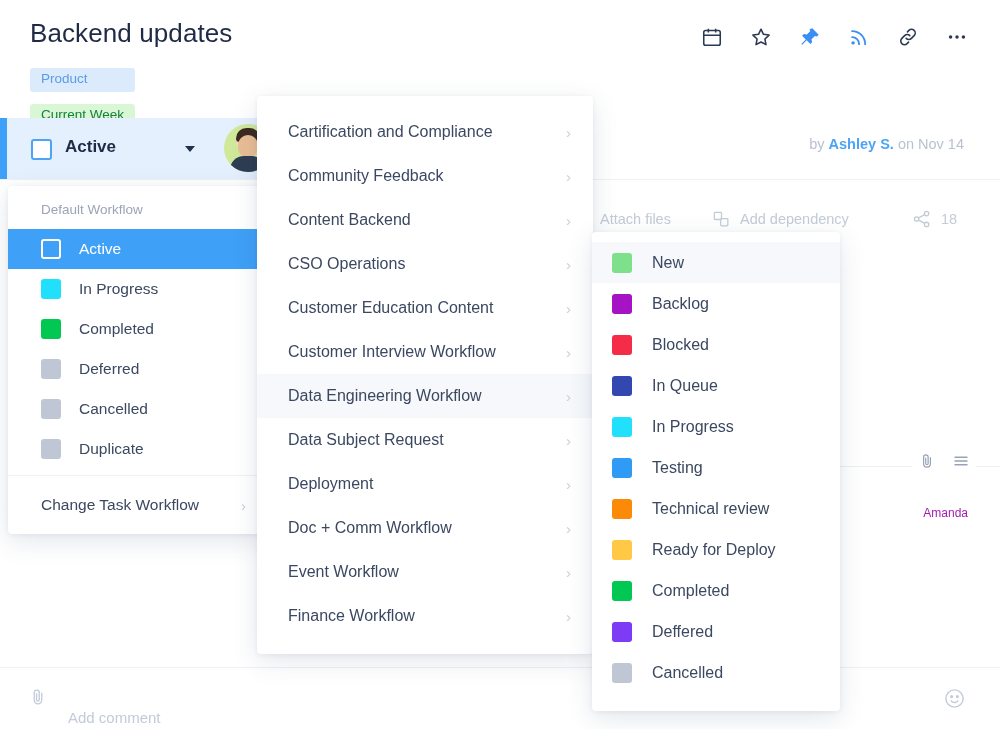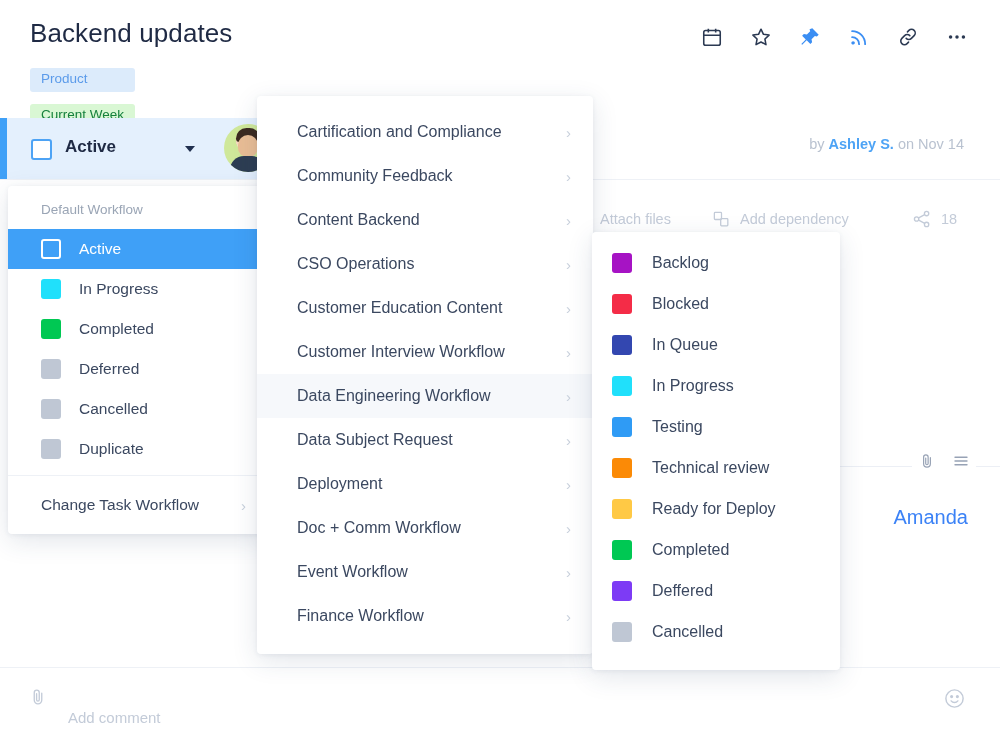--- a/index.html
+++ b/index.html
@@ -97,21 +97,21 @@
   .mid-divider {
     position: absolute; left: 600px; top: 466px; width: 400px; height: 1px;
     background: #eceff5;
   }
   .mid-icons {
     position: absolute; left: 912px; top: 452px;
     display: flex; align-items: center; gap: 16px; background: #fff; padding: 0 6px;
   }
   .amanda {
     position: absolute; right: 32px; top: 506px;
-    font-size: 20px; color: #3b82f6;
+    font-size: 12px; color: #a21caf;
   }
 
   
   .comment-bar {
     position: absolute; left: 0; bottom: 0; width: 1000px; height: 62px;
     border-top: 1px solid #eef1f6; background: #fff;
     display: flex; align-items: center;
   }
   .comment-clip { position: absolute; left: 28px; top: 19px; }
   .comment-placeholder {
@@ -148,21 +148,21 @@
   }
   .chev { color: #c8d0dc; font-size: 15px; line-height: 1; }
 
   
   #panel-workflow { left: 8px; top: 186px; width: 260px; padding-bottom: 6px; }
 
   
   #panel-workflow-list { left: 257px; top: 96px; width: 336px; padding: 14px 0 16px; }
   #panel-workflow-list .wf-row {
     display: flex; align-items: center; justify-content: space-between;
-    height: 44px; padding: 0 22px 0 40px; font-size: 16px; color: #3b4860;
+    height: 44px; padding: 0 22px 0 31px; font-size: 16px; color: #3b4860;
     cursor: pointer;
   }
   #panel-workflow-list .wf-row.hovered { background: #f6f8fb; }
 
   
   #panel-statuses { left: 592px; top: 232px; width: 248px; padding: 10px 0 18px; }
   #panel-statuses .menu-row { height: 41px; padding-left: 20px; font-size: 16px; }
   #panel-statuses .menu-row.hovered { background: #f6f8fb; }
   #panel-statuses .menu-row .swatch { margin-right: 20px; }
 </style>
@@ -373,20 +373,24 @@
         </div>
         <div class="wf-row">
           <span>Finance Workflow</span>
           <span class="chev">›</span>
         </div>
       </div>
   </div>
 
   <div class="panel" id="panel-statuses">
     <div id="status-list">
+        <div class="menu-row hovered">
+          <span class="swatch" style="background: rgb(126, 224, 138);"></span>
+          <span>New</span>
+        </div>
         <div class="menu-row">
           <span class="swatch" style="background: rgb(166, 19, 196);"></span>
           <span>Backlog</span>
         </div>
         <div class="menu-row">
           <span class="swatch" style="background: rgb(244, 44, 71);"></span>
           <span>Blocked</span>
         </div>
         <div class="menu-row">
           <span class="swatch" style="background: rgb(51, 71, 176);"></span>

